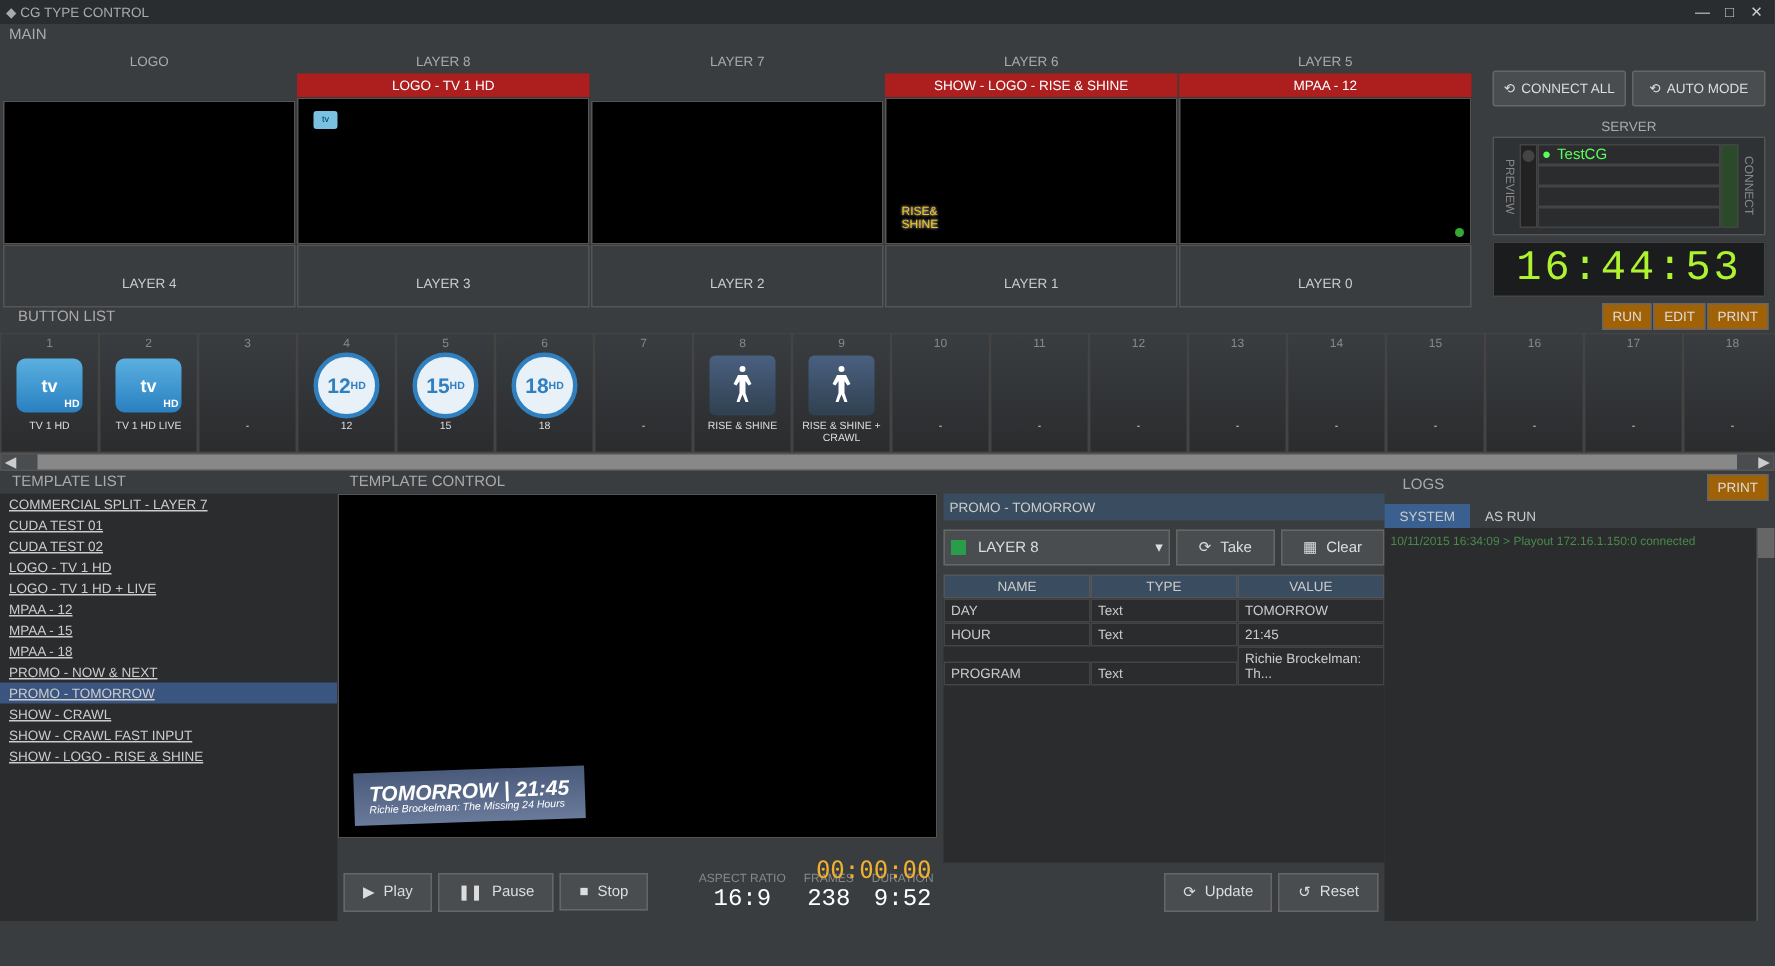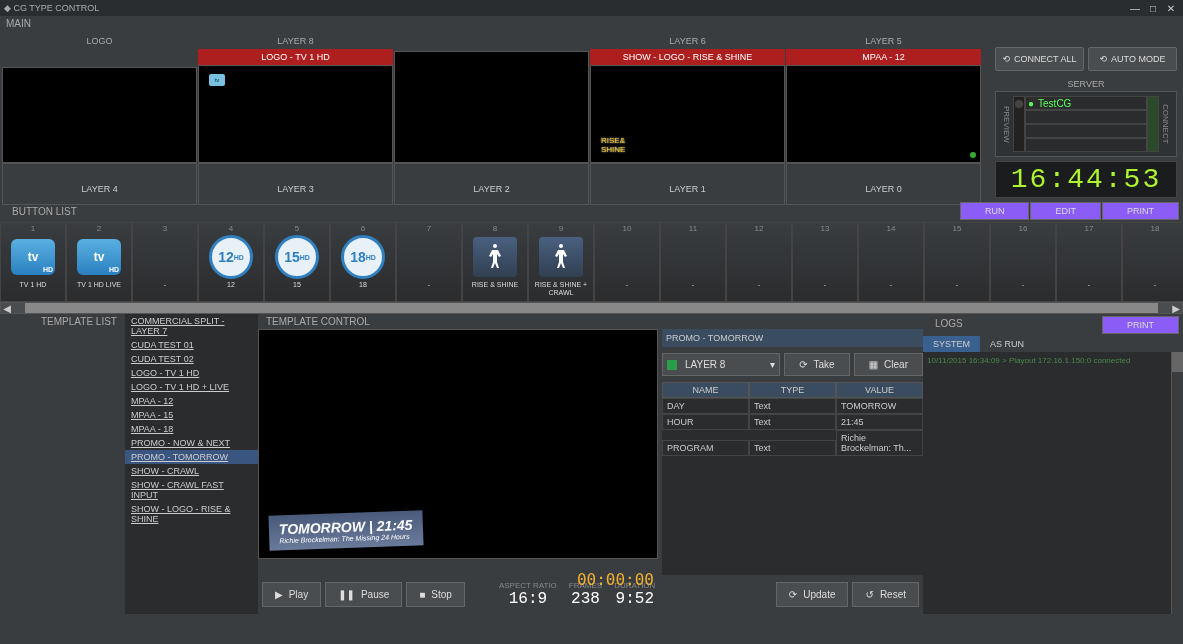--- a/index.html
+++ b/index.html
@@ -25,35 +25,35 @@
 .top-btn { flex: 1; background: #4a4d50; border: 1px solid #666; color: #ddd; font-size: 9px; padding: 6px 4px; display: flex; align-items: center; justify-content: center; cursor: pointer; border-radius: 2px; gap: 4px;}
 .server-panel { background: #2f3234; border: 1px solid #555; padding: 4px; flex: 1; display: flex; }
 .server-label { text-align: center; font-size: 9px; padding: 2px; color: #aaa; }
 .vert-label { writing-mode: vertical-rl; font-size: 8px; color: #888; padding: 2px; text-align: center;}
 .server-list { flex: 1; display: flex; flex-direction: column; }
 .server-row { background: #2a2c2e; border: 1px solid #444; padding: 2px; height: 14px; display: flex; align-items: center; gap: 4px;}
 .server-row.active { color: #5aff5a; }
 .clock { font-family: 'Courier New', monospace; font-size: 28px; color: #aef330; text-align: center; background: #1a1c1e; border: 1px solid #444; padding: 2px; letter-spacing: 2px; margin-top: 4px; }
 .button-list-header { display: flex; justify-content: space-between; align-items: center; padding: 2px 4px; }
 .btn-list-actions { display: flex; gap: 1px; }
-.action-btn { background: #8b5cf6; border: 1px solid #666; color: #ddd; font-size: 9px; padding: 3px 24px; cursor: pointer; }
+.action-btn { background: #a16207; border: 1px solid #666; color: #ddd; font-size: 9px; padding: 3px 6px; cursor: pointer; }
 .button-list { display: flex; height: 80px; background: #2a2c2e; overflow-x: auto; }
 .btn-item { width: 66px; min-width: 66px; border: 1px solid #444; display: flex; flex-direction: column; align-items: center; padding: 2px; cursor: pointer; position: relative; background: linear-gradient(#3a3d40, #2a2c2e);}
 .btn-item .num { font-size: 8px; color: #888; position: absolute; top: 1px;}
 .btn-item .icon { width: 50px; height: 44px; margin-top: 10px; display: flex; align-items: center; justify-content: center; }
 .btn-item .label { font-size: 7px; color: #ddd; text-align: center; margin-top: 2px; line-height: 8px;}
 .tv-icon { background: linear-gradient(#5ab0e0, #2a80c0); border-radius: 6px; width: 44px; height: 36px; display: flex; align-items: center; justify-content: center; color: #fff; font-weight: bold; font-size: 12px; position:relative;}
 .tv-icon .hd { font-size: 7px; position: absolute; right: 2px; bottom: 2px; }
 .age-icon { width: 44px; height: 44px; border: 3px solid #3080c0; border-radius: 50%; display: flex; align-items: center; justify-content: center; color: #3080c0; font-weight: bold; font-size: 14px; background: #e8f0f8;}
 .dance-icon { width: 44px; height: 40px; background: linear-gradient(#4a6080, #304050); border-radius: 4px; display:flex; align-items:center; justify-content:center;}
 .scroll-hbar { height: 12px; background: #4a4d50; border: 1px solid #555; display: flex; }
 .scroll-hbar .thumb { background: #888; height: 100%; margin: 0 12px; flex:1;}
 .scroll-hbar .arrow { width: 12px; display: flex; align-items: center; justify-content: center; cursor: pointer;}
 .bottom-section { display: flex; height: 300px; }
-.template-list-panel { width: 225px; display: flex; flex-direction: row; margin-left: 33px; }
+.template-list-panel { width: 225px; display: flex; flex-direction: column; }
 .tmpl-list { flex: 1; background: #2a2c2e; overflow-y: auto; }
 .tmpl-item { padding: 2px 6px; font-size: 9px; color: #ccc; cursor: pointer; text-decoration: underline; }
 .tmpl-item.selected { background: #3a5580; }
 .template-control-panel { flex: 1; display: flex; flex-direction: column; }
 .tmpl-ctrl-row { display: flex; height: 260px; }
 .tmpl-preview { width: 400px; background: #000; border: 1px solid #555; position: relative; }
 .tmpl-params { flex: 1; display: flex; flex-direction: column; padding-left: 4px; }
 .param-header { background: #3a4d60; font-size: 9px; padding: 4px; }
 .param-controls { display: flex; gap: 4px; padding: 6px 0; }
 .layer-select { flex: 1; background: #4a4d50; border: 1px solid #666; color: #ddd; padding: 4px; display: flex; align-items: center; gap: 6px; cursor: pointer; justify-content: space-between;}
@@ -110,20 +110,21 @@
     <div class="layer-preview"></div>
         </div>
         <div class="layer-col">
           <div class="layer-header">LAYER 8</div>
     <div class="layer-title-bar ">LOGO - TV 1 HD</div>
     <div class="layer-preview">
             <div class="small-logo">tv</div>
           </div>
         </div>
         <div class="layer-col">
+          <div class="layer-header">LAYER 7</div>
     <div class="layer-title-bar empty"></div>
     <div class="layer-preview"></div>
         </div>
         <div class="layer-col">
           <div class="layer-header">LAYER 6</div>
     <div class="layer-title-bar ">SHOW - LOGO - RISE &amp; SHINE</div>
     <div class="layer-preview">
             <div class="rise-logo">RISE&amp;<br>SHINE</div>
           </div>
         </div>

